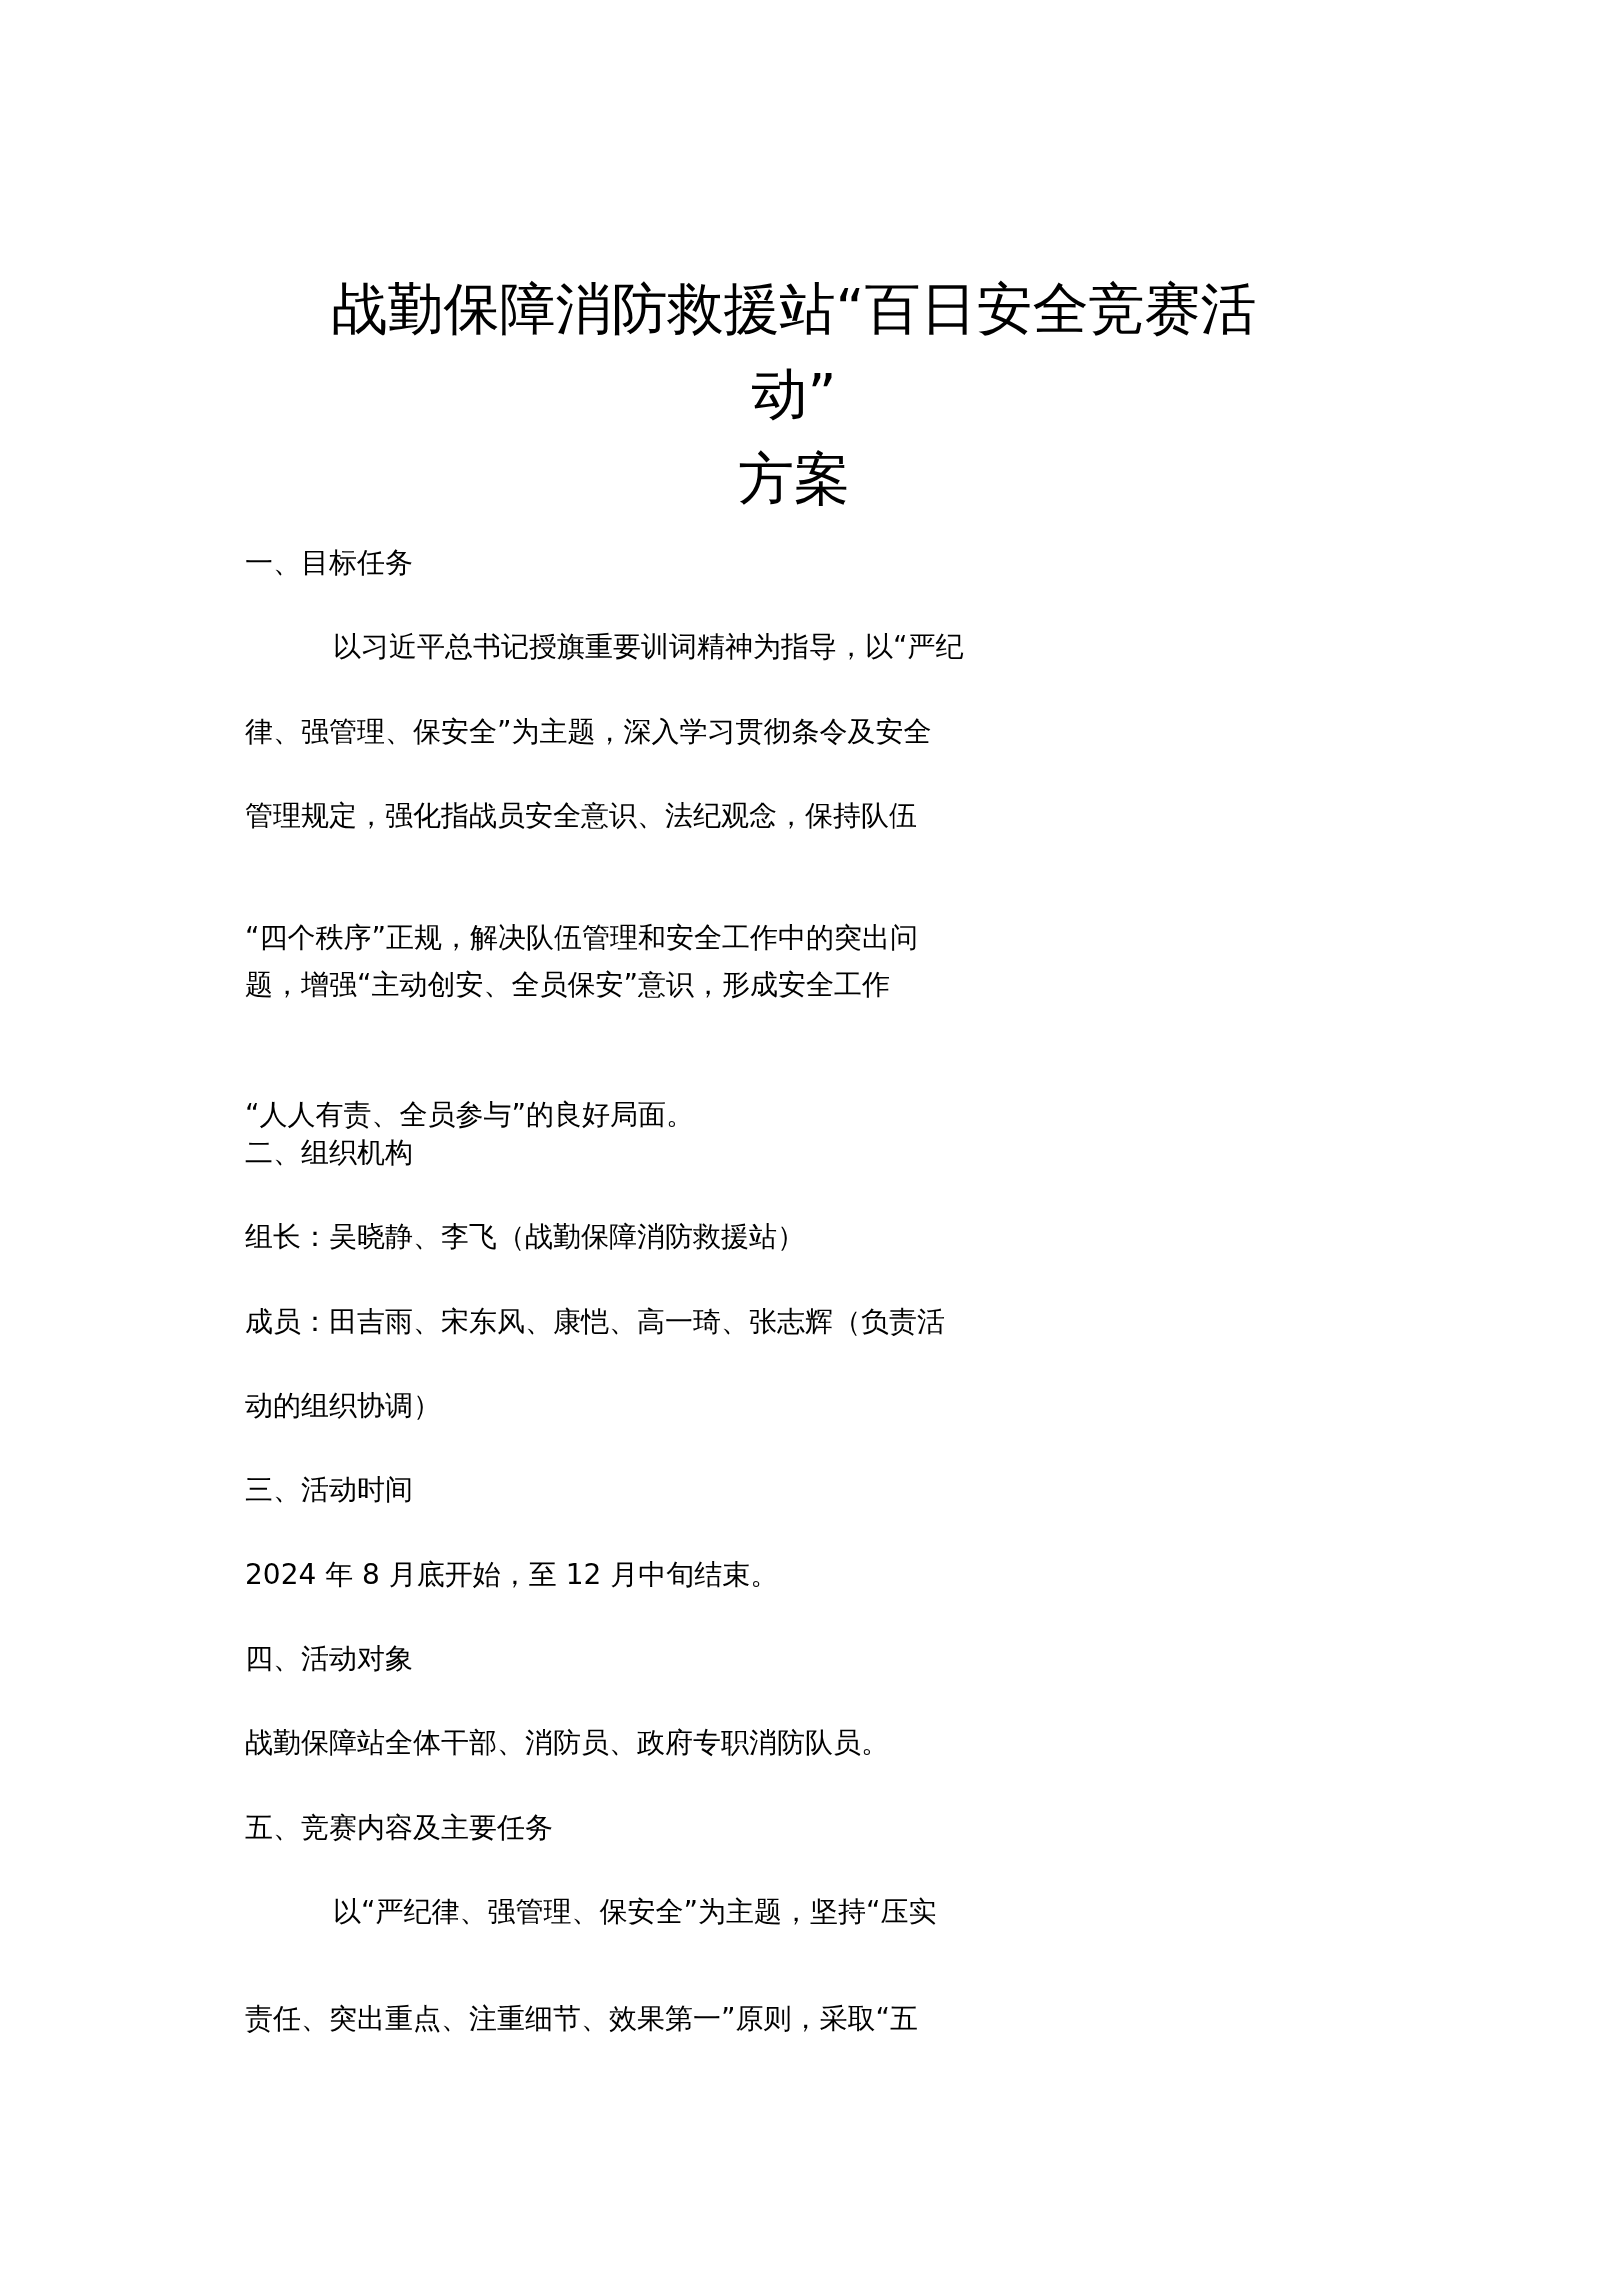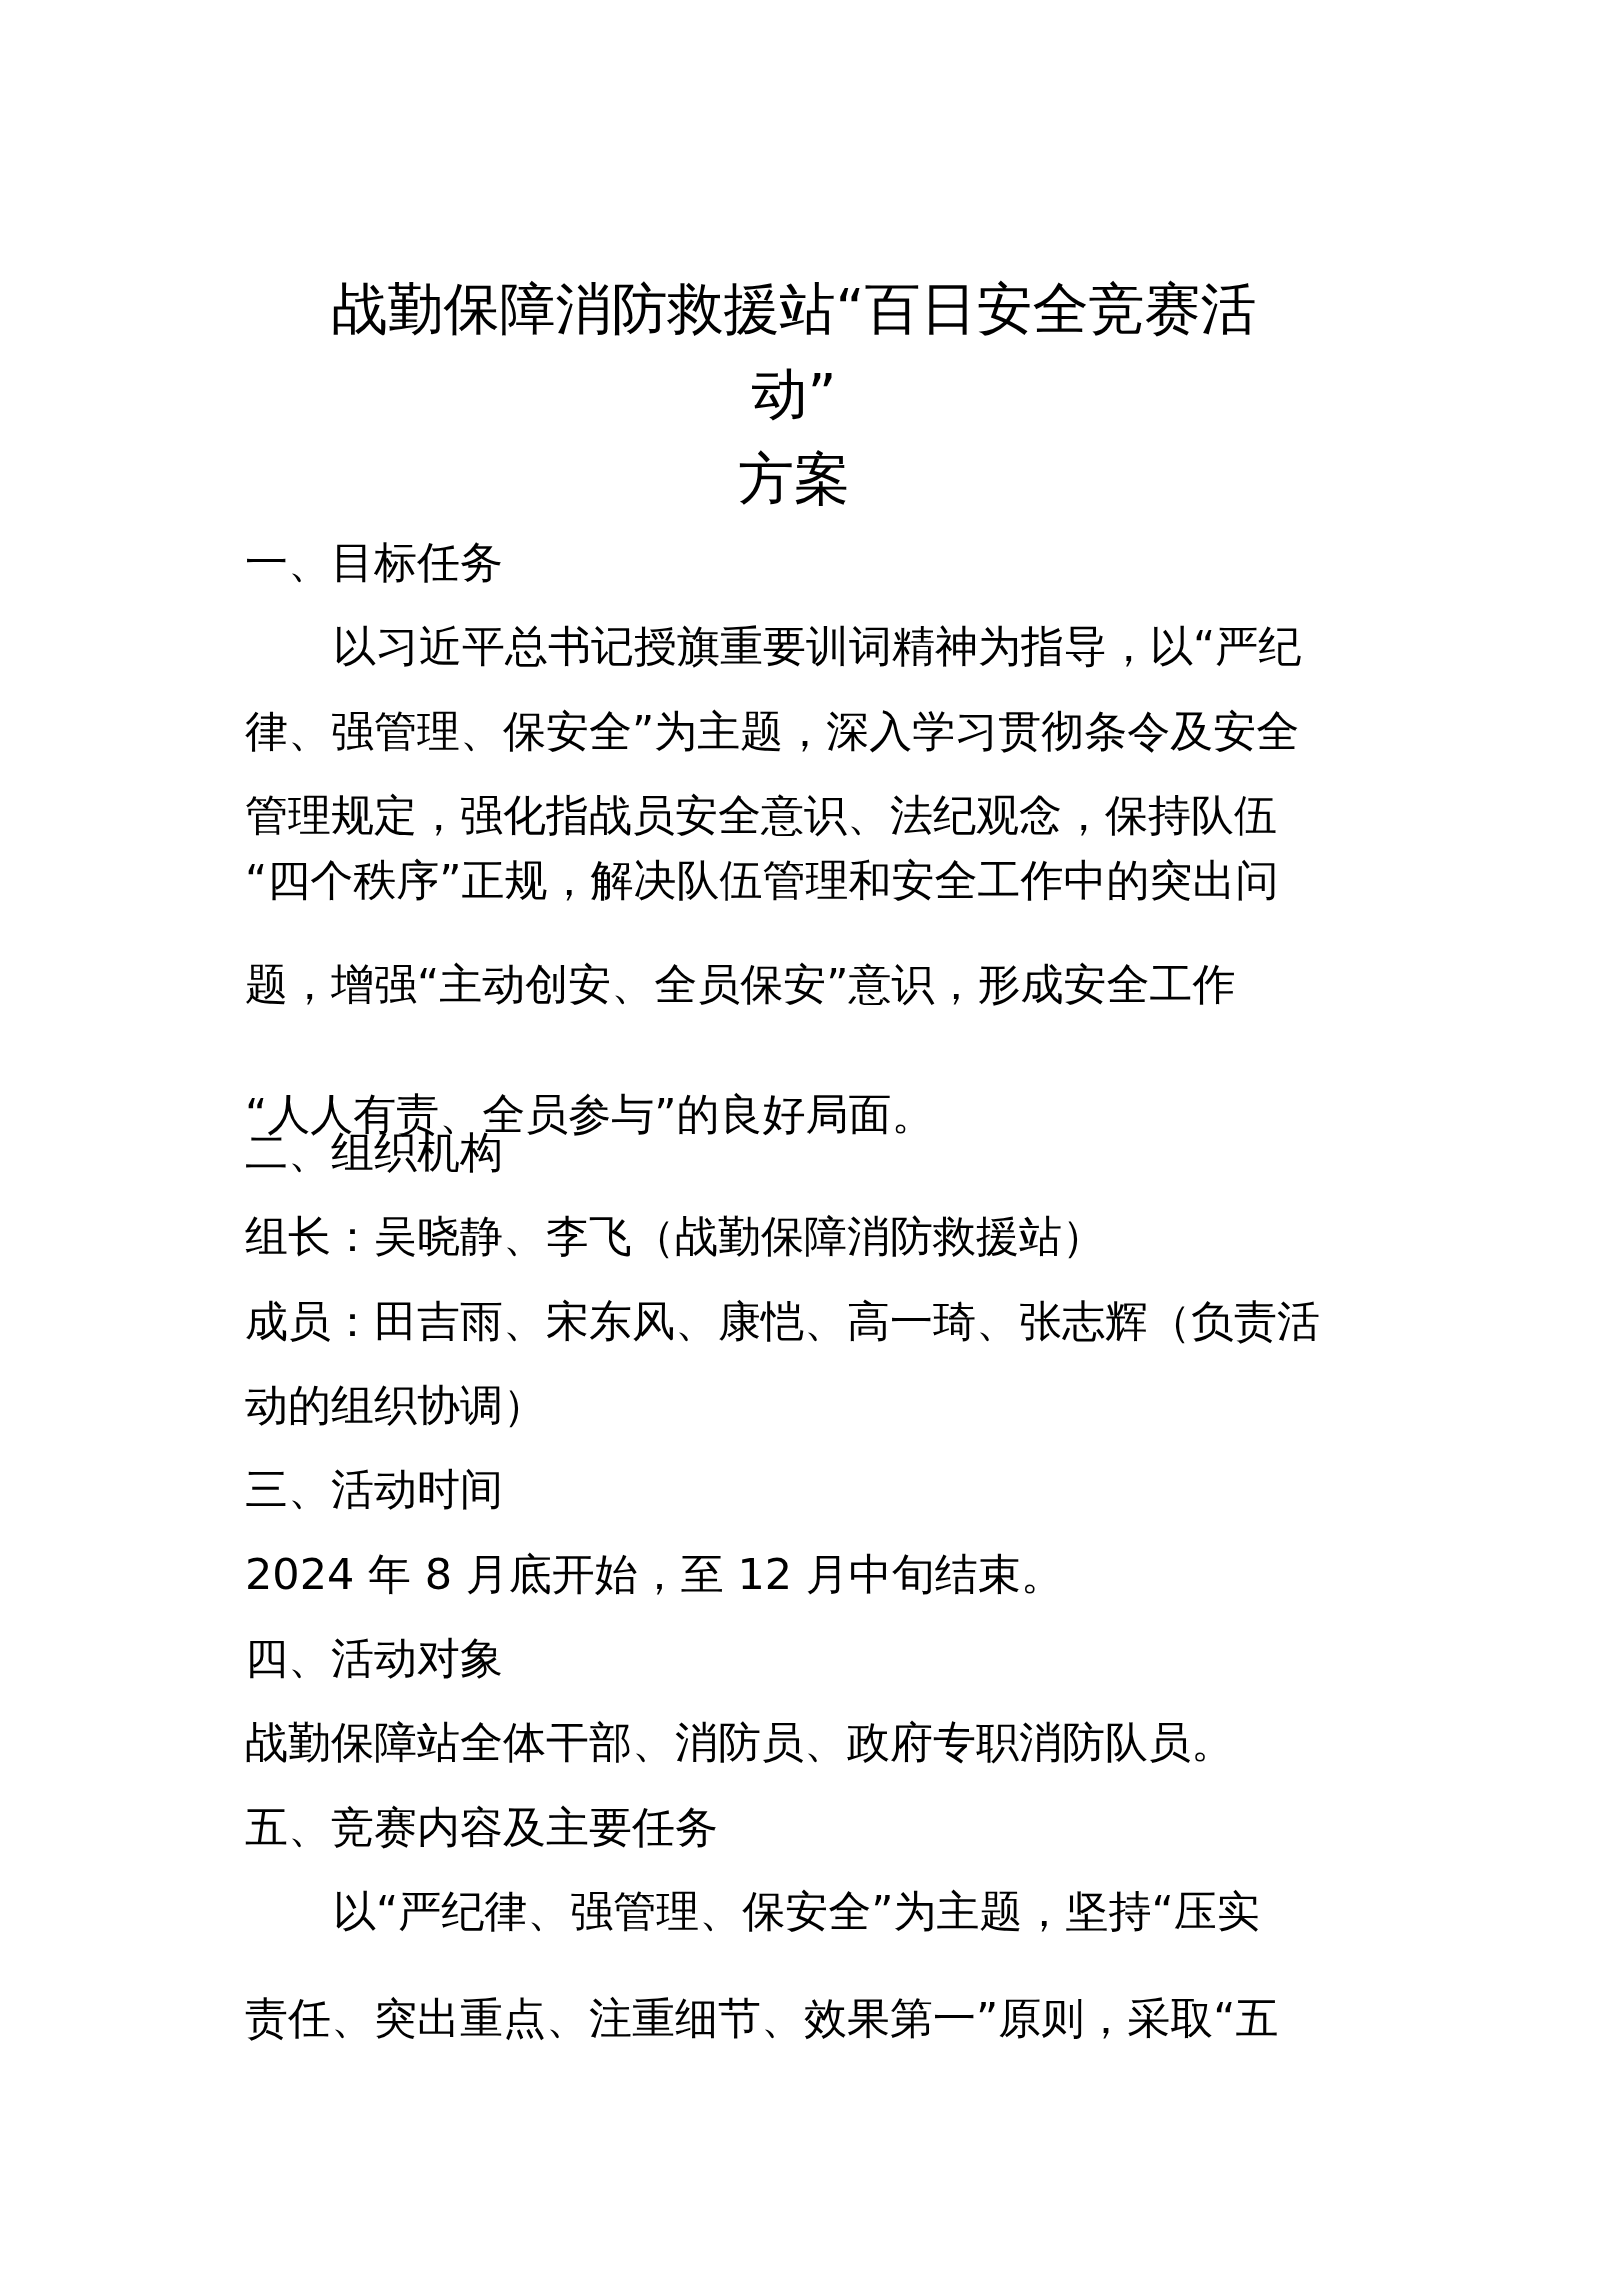--- a/index.html
+++ b/index.html
@@ -1,37 +1,37 @@
 <!DOCTYPE html>
 <html><head>
 <meta charset="utf-8">
 <style>
   html, body { margin: 0; padding: 0; background: #ffffff; }
   body { width: 1620px; height: 2293px; position: relative; overflow: hidden;
          font-family: "DejaVu Sans", sans-serif; color: #000; }
   .page { position: absolute; left: 0; top: 0; width: 1620px; height: 2293px; background: #fff; padding-left: 20px; }
   .title { position: absolute; left: 245px; width: 1098px; text-align: center;
            font-size: 56px; line-height: 65px; white-space: nowrap; }
-  .line { position: absolute; left: 245px; font-size: 43px; line-height: 51px; white-space: nowrap; }
+  .line { position: absolute; left: 245px; font-size: 28px; line-height: 51px; white-space: nowrap; }
   .indent { left: 333px; }
 </style>
 </head>
 <body>
 
 <div class="page">
 
   <div class="title" style="top:276px;">战勤保障消防救援站“百日安全竞赛活</div>
   <div class="title" style="top:361px;">动”</div>
   <div class="title" style="top:446px;">方案</div>
 
   <div class="line" style="top:537px;">一、目标任务</div>
   <div class="line indent" style="top:621px;">以习近平总书记授旗重要训词精神为指导，以“严纪</div>
   <div class="line" style="top:706px;">律、强管理、保安全”为主题，深入学习贯彻条令及安全</div>
   <div class="line" style="top:790px;">管理规定，强化指战员安全意识、法纪观念，保持队伍</div>
-  <div class="line" style="top:855px;">“四个秩序”正规，解决队伍管理和安全工作中的突出问</div>
+  <div class="line" style="top:912px;">“四个秩序”正规，解决队伍管理和安全工作中的突出问</div>
   <div class="line" style="top:959px;">题，增强“主动创安、全员保安”意识，形成安全工作</div>
   <div class="line" style="top:1089px;text-align:right;">“人人有责、全员参与”的良好局面。</div>
 
   <div class="line" style="top:1127px;">二、组织机构</div>
   <div class="line" style="top:1211px;">组长：吴晓静、李飞（战勤保障消防救援站）</div>
   <div class="line" style="top:1296px;">成员：田吉雨、宋东风、康恺、高一琦、张志辉（负责活</div>
   <div class="line" style="top:1380px;">动的组织协调）</div>
 
   <div class="line" style="top:1464px;">三、活动时间</div>
   <div class="line" style="top:1549px;">2024 年 8 月底开始，至 12 月中旬结束。</div>

